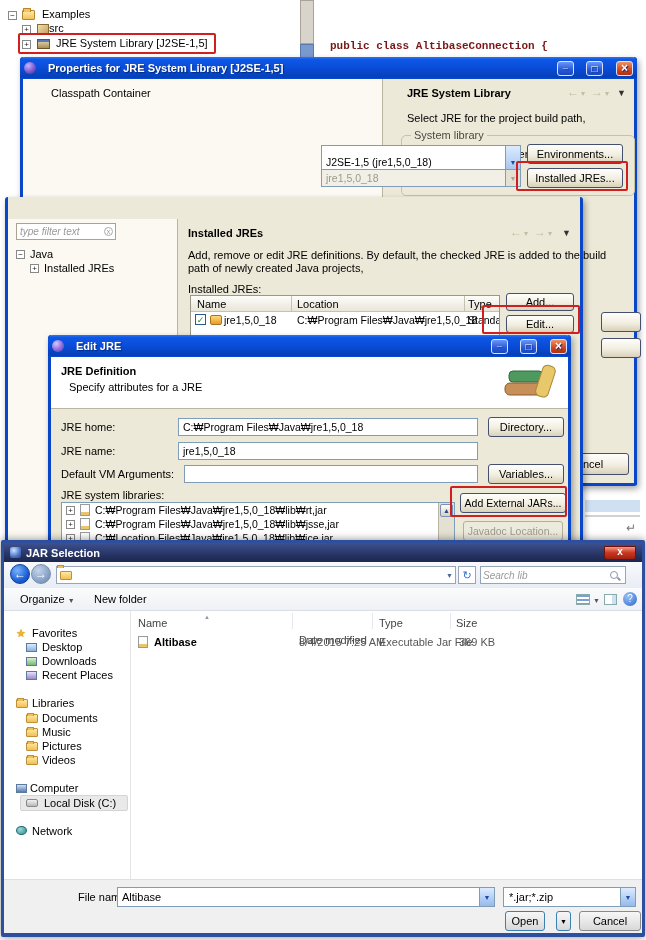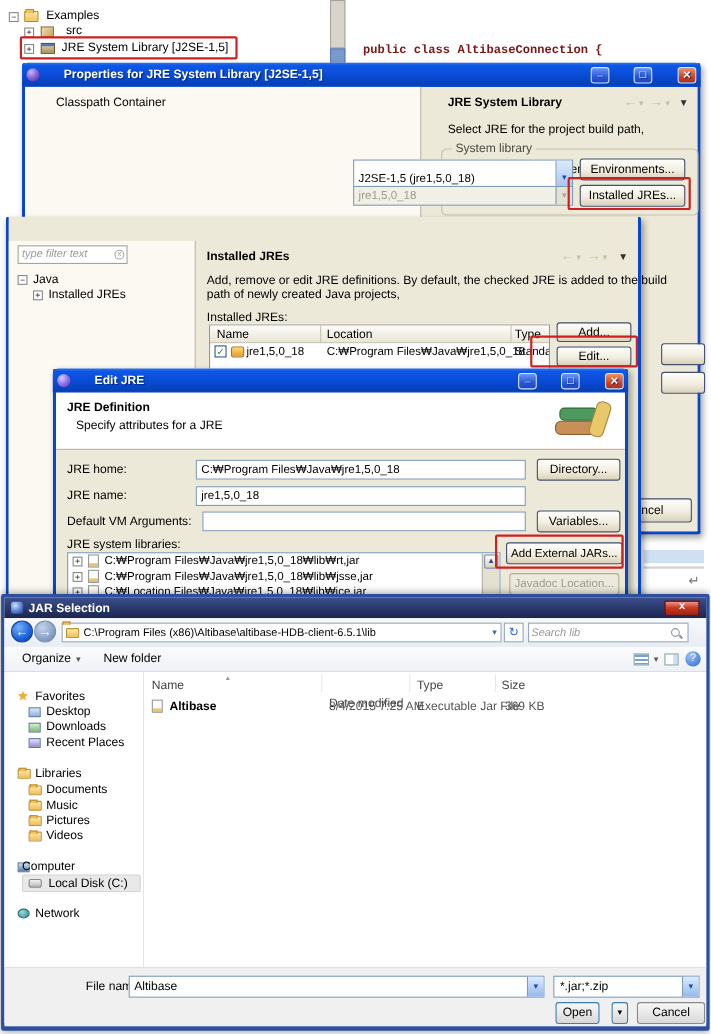--- a/index.html
+++ b/index.html
@@ -3,21 +3,21 @@
 <meta charset="utf-8">
 <style>
 *{margin:0;padding:0;box-sizing:border-box}
 html,body{background:#fff}
 body{font-family:"Liberation Sans",sans-serif;font-size:11px;color:#000}
 #screen{position:relative;width:646px;height:940px;background:#fff;overflow:hidden}
 .abs{position:absolute}
 .t{position:absolute;white-space:nowrap;line-height:13px}
 
 .xpwin{position:absolute;background:#ece9d8;border:3px solid #0a46c8;border-top:none;border-radius:3px;box-shadow:2px 3px 6px rgba(0,0,0,.35)}
-.xptitle{position:absolute;left:-3px;right:-3px;top:0;height:22px;background:linear-gradient(180deg,#2f73f2 0%,#0d57e6 12%,#0a4cd8 50%,#0540b6 92%,#0a4cd8 100%);border-radius:5px 5px 0 0;display:flex;align-items:center;gap:22px;padding:0 4px;color:#fff;font-weight:bold;text-shadow:1px 1px 1px #002a80}
+.xptitle{position:absolute;left:-3px;right:-3px;top:0;height:22px;background:linear-gradient(180deg,#2f73f2 0%,#0d57e6 12%,#0a4cd8 50%,#0540b6 92%,#0a4cd8 100%);border-radius:5px 5px 0 0;display:flex;align-items:center;gap:12px;padding:0 4px;color:#fff;font-weight:bold;text-shadow:1px 1px 1px #002a80}
 .xpico{width:12px;height:12px;border-radius:50%;background:radial-gradient(circle at 35% 30%,#c8b4ff,#7a5ad0 55%,#3c2a8a);flex:0 0 auto}
 .xpb{width:17px;height:15px;border:1px solid #d6e4ff;border-radius:3px;display:flex;align-items:center;justify-content:center;color:#fff;font-size:9px;line-height:9px;background:linear-gradient(180deg,#6a96f8,#2858d8 60%,#1a48c0)}
 .xpb.cls{background:linear-gradient(180deg,#f0915e,#d4441c 60%,#b03010);margin-left:1px}
 .xpb.min::after{content:"_";margin-top:-5px}
 .xpb.max::after{content:"□";font-size:10px}
 .xpb.cls::after{content:"×";font-size:12px}
 .xptxt{overflow:hidden;white-space:nowrap;flex:1}
 
 .btn{position:absolute;display:flex;align-items:center;justify-content:center;background:linear-gradient(180deg,#fefefc,#f2eee0 55%,#d9d1ba);border:1px solid #44506e;border-radius:3px;font-size:11px;white-space:nowrap}
 .btn.dis{border-color:#b4ae9c;color:#a09a8a;background:#eceadd}
@@ -71,21 +71,21 @@
 
 <div id="screen">
 
   <div>
     <span class="texp minus" style="left:8px;top:11px"></span>
     <span class="ifold" style="left:22px;top:10px"></span>
     <span class="t" style="left:42px;top:8px">Examples</span>
 
     <span class="texp plus" style="left:22px;top:25px"></span>
     <span class="ipkg" style="left:37px;top:24px"></span>
-    <span class="t" style="left:60px;top:22px">src</span>
+    <span class="t" style="left:49px;top:22px">src</span>
 
     <span class="texp plus" style="left:22px;top:40px"></span>
     <span class="ilib" style="left:37px;top:39px"></span>
     <span class="t" style="left:56px;top:37px">JRE System Library [J2SE-1,5]</span>
 
     <div class="abs" style="left:300px;top:0;width:14px;height:44px;background:#d8d4cc;border:1px solid #a8a498"></div>
     <div class="abs" style="left:300px;top:44px;width:14px;height:14px;background:#7a9ace;border:1px solid #5a7aae"></div>
     <span class="t" style="left:330px;top:40px;font-family:'Liberation Mono',monospace;font-weight:bold;color:#7a1616">public class AltibaseConnection {</span>
 
     <div class="abs" style="left:585px;top:500px;width:55px;height:12px;background:#cfe0f2;z-index:5"></div>
@@ -232,21 +232,20 @@
       <span class="w7ico"></span>
       <span>JAR Selection</span>
       <span class="w7close"></span>
     </div>
 
     <div class="abs" style="left:0;top:19px;width:100%;height:26px;background:linear-gradient(#f7f9fc,#e8edf4)"></div>
     <span class="circ back" style="left:6px;top:21px">←</span>
     <span class="circ fwd" style="left:27px;top:21px">→</span>
     <div class="abs" style="left:52px;top:23px;width:400px;height:18px;background:#fff;border:1px solid #97a5b8;display:flex;align-items:center">
       <span class="w7fold" style="position:static;margin:0 4px 0 3px;flex:0 0 auto"></span>
-      <span style="font-size:10px;white-space:nowrap;overflow:hidden">C:\Program Files (x86)\Altibase\altibase-HDB-client-6.5.1\lib</span>
       <span style="margin-left:auto;margin-right:2px;color:#4a6a9a;font-size:7px">▼</span>
     </div>
     <div class="abs" style="left:454px;top:23px;width:18px;height:18px;background:#fff;border:1px solid #97a5b8;color:#2a6ad0;font-size:11px;text-align:center;line-height:16px">↻</div>
     <div class="abs" style="left:476px;top:23px;width:146px;height:18px;background:#fff;border:1px solid #97a5b8">
       <input style="position: absolute; left: 2px; top: 1px; width: 120px; height: 14px; border: none; outline: none; font-size: 10px;" placeholder="Search lib">
       <span class="mag" style="right:7px;top:4px"></span>
     </div>
 
     <div class="abs" style="left:0;top:45px;width:100%;height:23px;background:linear-gradient(#fafbfc,#eef1f5);border-bottom:1px solid #d9dee5"></div>
     <span class="t" style="left:16px;top:50px"><span>Organize</span> <span style="font-size:7px;color:#555">▼</span></span>
@@ -273,21 +272,21 @@
     <span class="w7fold" style="left:22px;top:171px"></span>
     <span class="t" style="left:38px;top:169px">Documents</span>
     <span class="w7fold" style="left:22px;top:185px"></span>
     <span class="t" style="left:38px;top:183px">Music</span>
     <span class="w7fold" style="left:22px;top:199px"></span>
     <span class="t" style="left:38px;top:197px">Pictures</span>
     <span class="w7fold" style="left:22px;top:213px"></span>
     <span class="t" style="left:38px;top:211px">Videos</span>
 
     <span class="icsq" style="left:12px;top:241px;background:linear-gradient(#cfe0f2,#5a7aae)"></span>
-    <span class="t" style="left:16px;top:239px">Computer</span>
+    <span class="t" style="left:26px;top:239px">Computer</span>
     <div class="abs" style="left:16px;top:252px;width:108px;height:16px;background:#e9e9e9;border:1px solid #d4d4d4;border-radius:2px"></div>
     <span class="icdisk" style="left:22px;top:256px"></span>
     <span class="t" style="left:40px;top:254px">Local Disk (C:)</span>
 
     <span class="icnet" style="left:12px;top:283px"></span>
     <span class="t" style="left:28px;top:282px">Network</span>
 
     <span class="t" style="left:200px;top:68px;font-size:6px;color:#8a98a8">▲</span>
     <span class="t" style="left:134px;top:74px;color:#444">Name</span>
     <span class="t" style="left:295px;top:91px;color:#444">Date modified</span>

